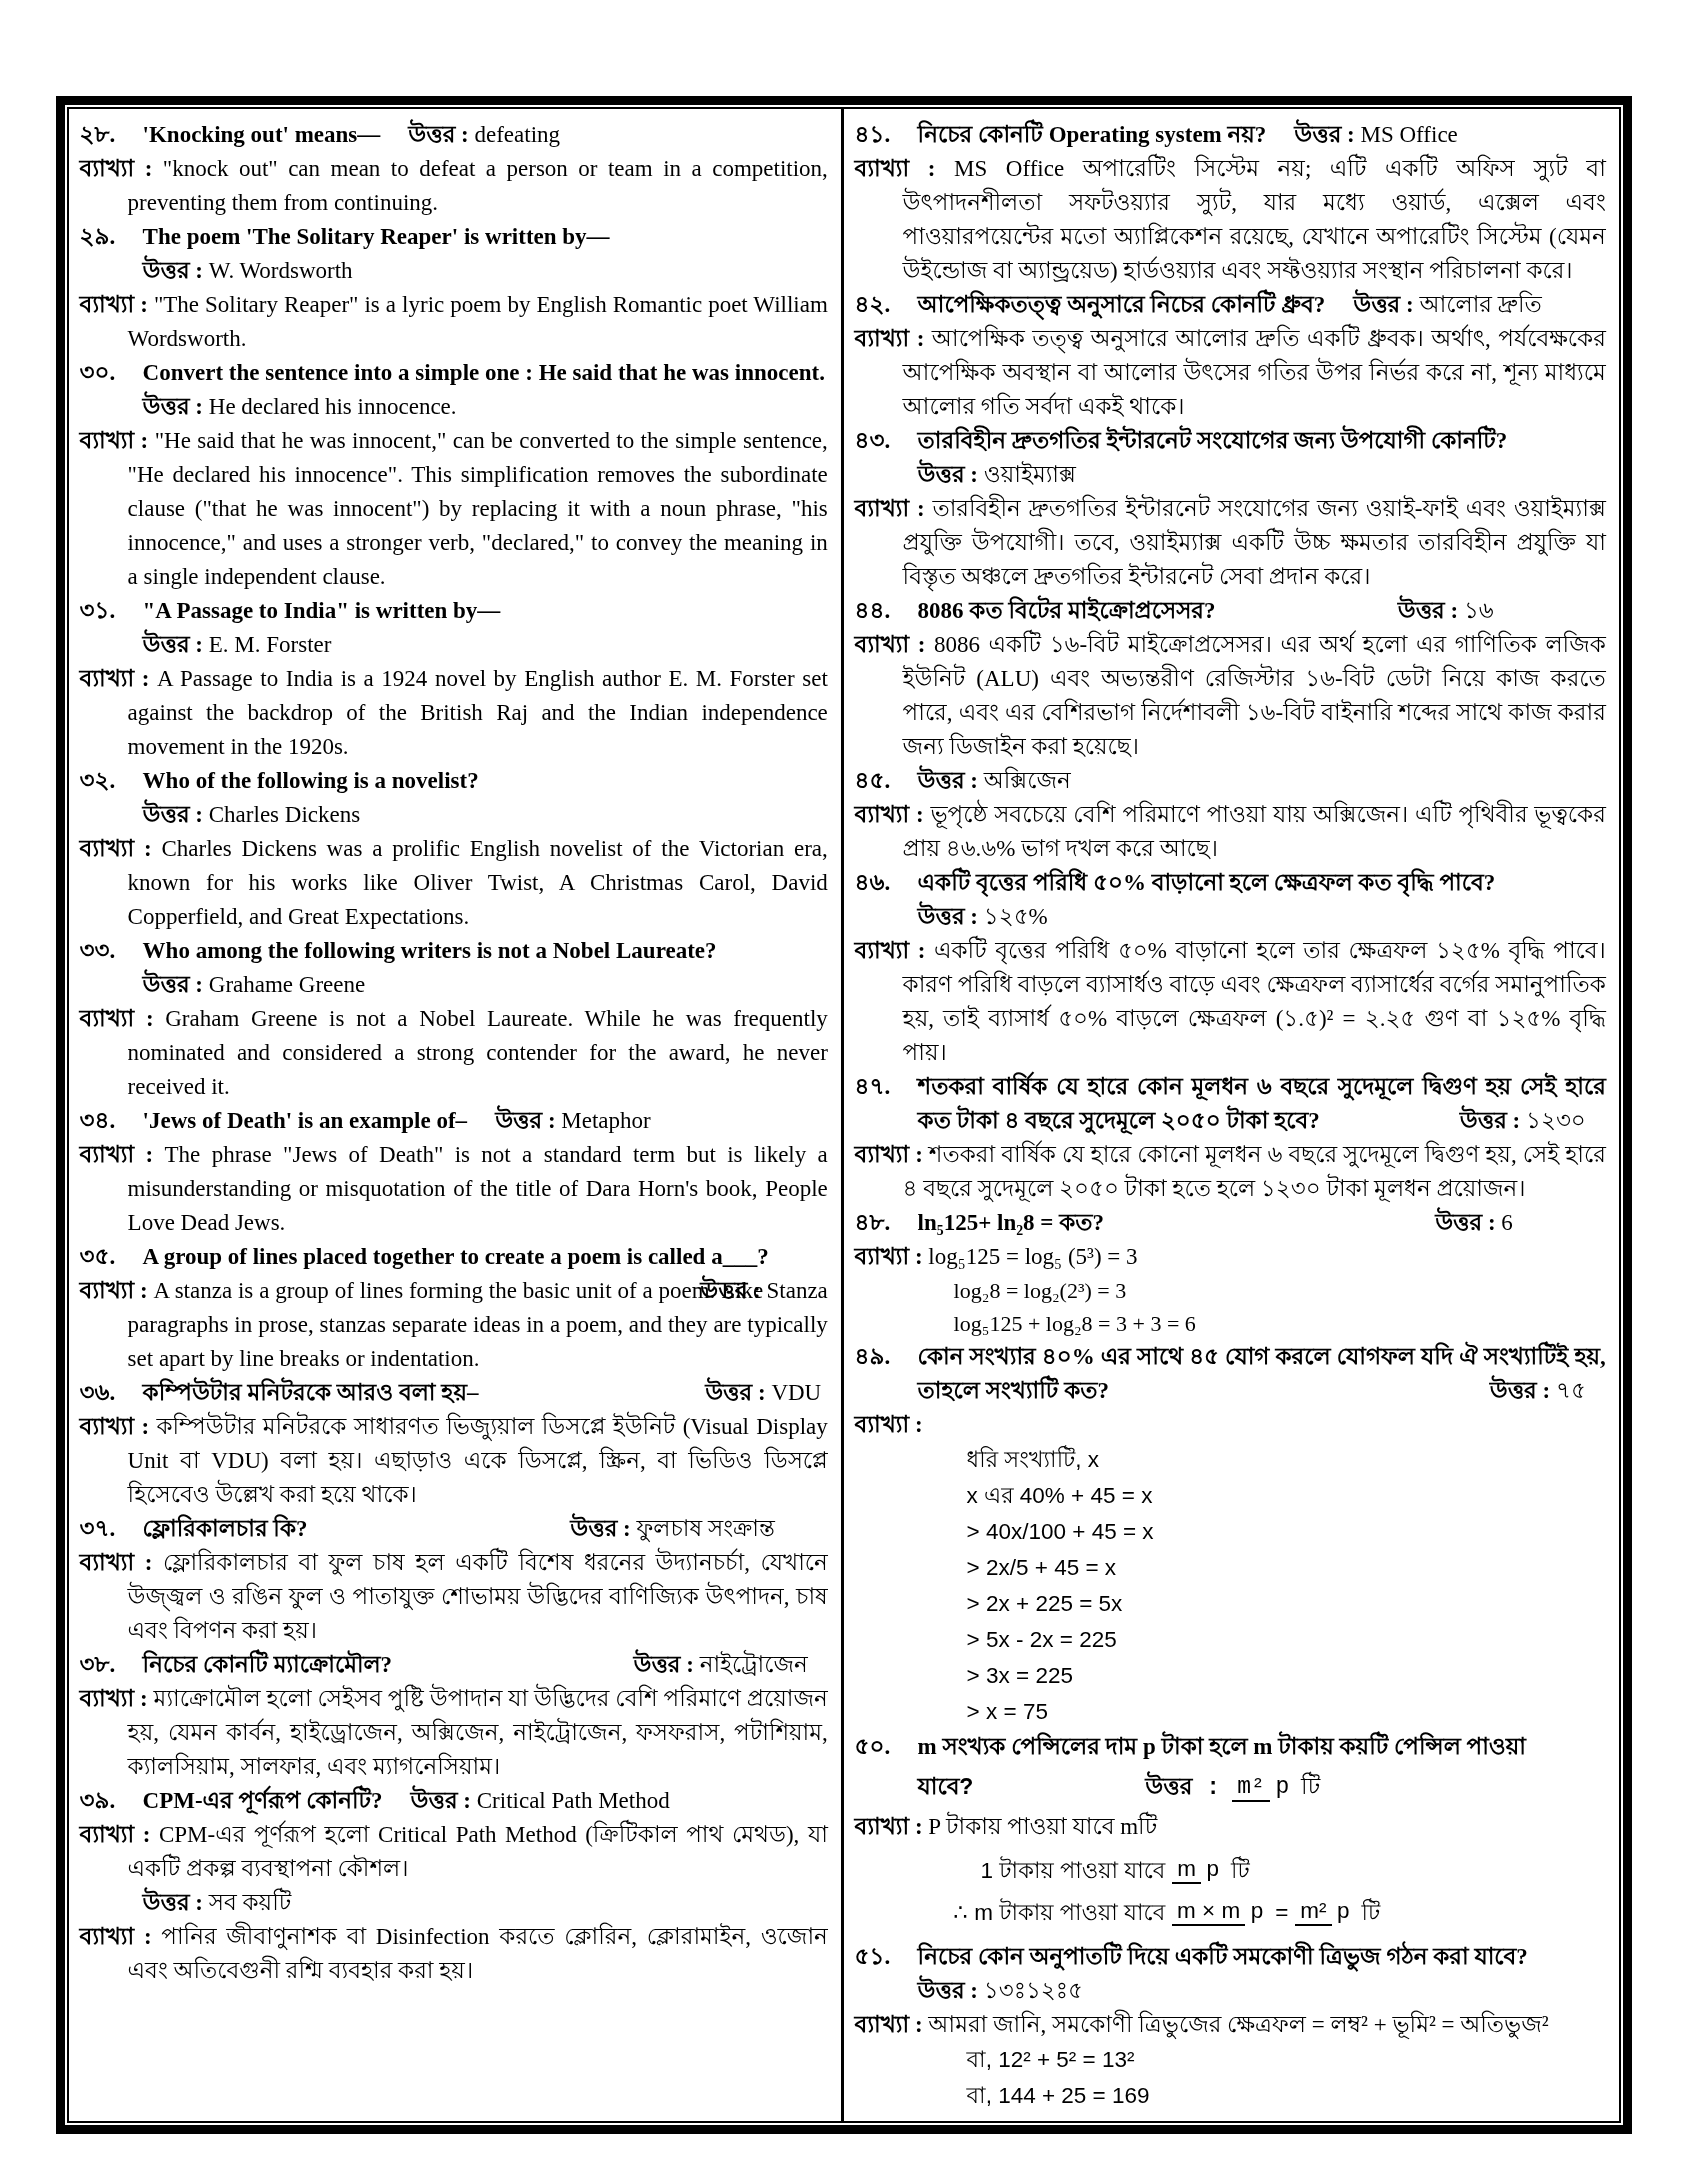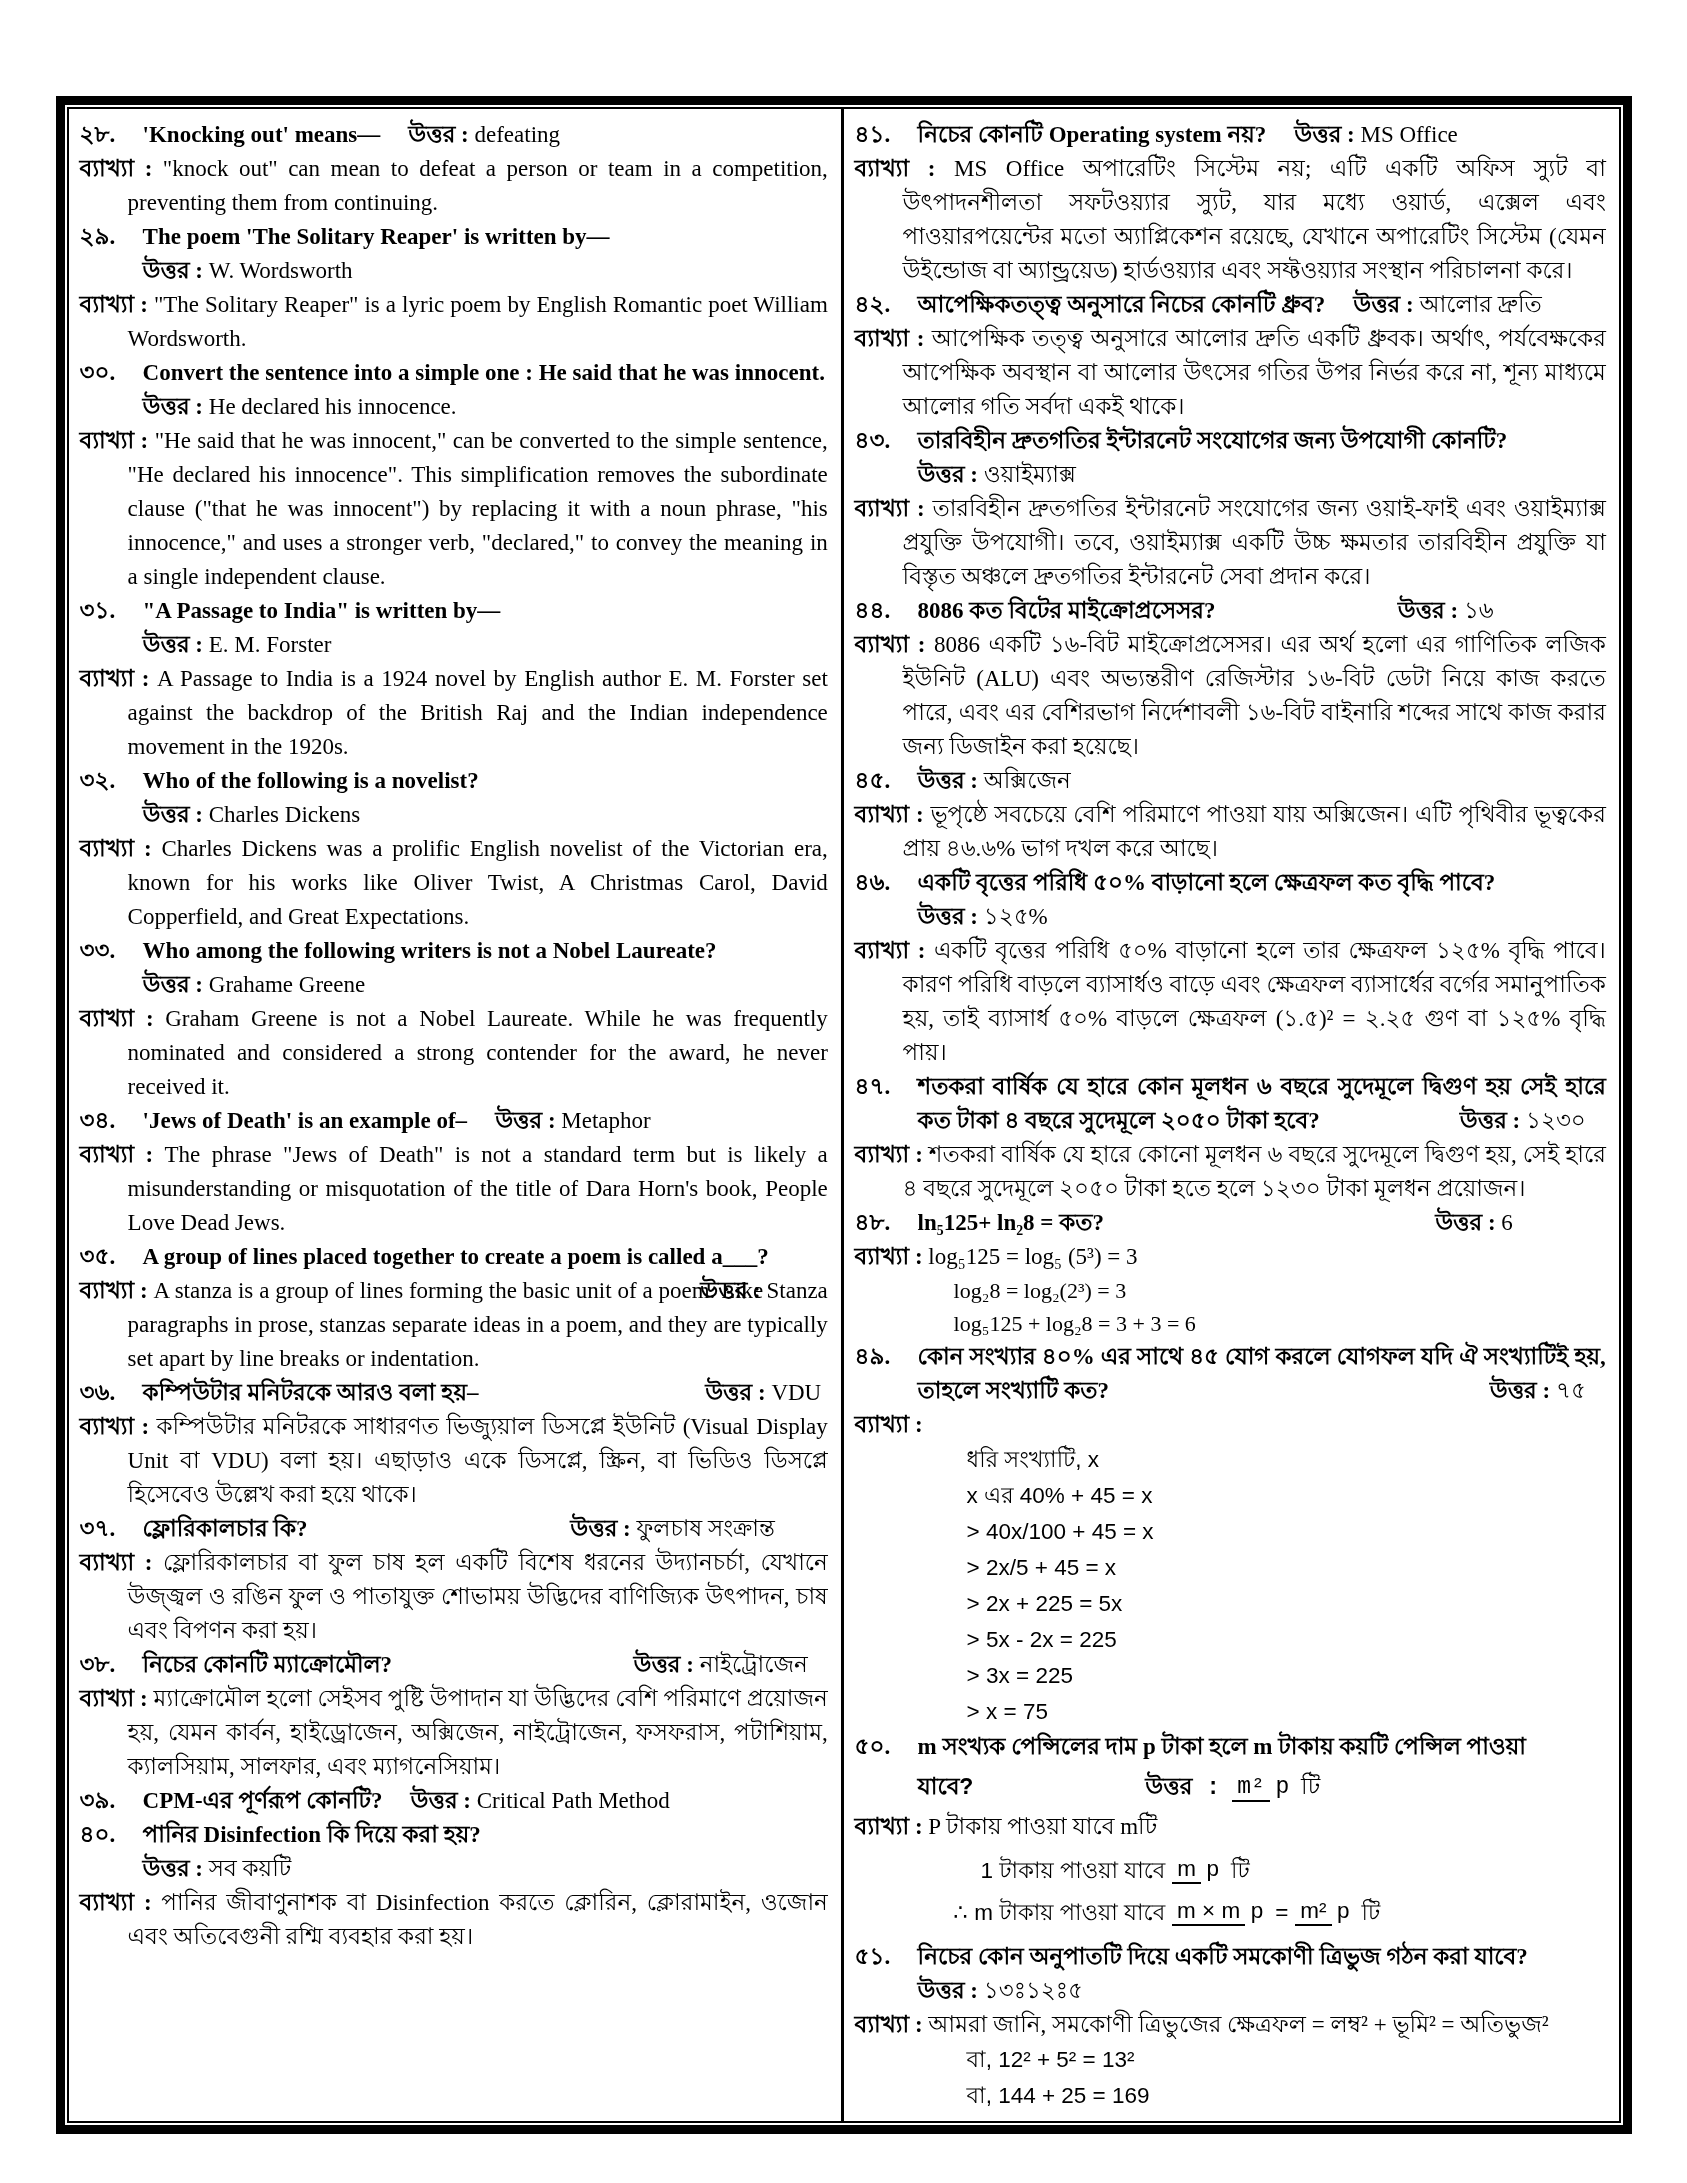--- a/index.html
+++ b/index.html
@@ -124,24 +124,24 @@
             <p class="qflex">
                 <span class="no">৩৮.</span>
                 <span class="qt">নিচের কোনটি ম্যাক্রোমৌল?</span>
                 <span class="ansgroup mr30"><span class="albl">উত্তর :</span> <span class="aval">নাইট্রোজেন</span></span>
               </p>
             <p class="expl"><span class="elbl">ব্যাখ্যা :</span> <span>ম্যাক্রোমৌল হলো সেইসব পুষ্টি উপাদান যা উদ্ভিদের বেশি পরিমাণে প্রয়োজন হয়, যেমন কার্বন, হাইড্রোজেন, অক্সিজেন, নাইট্রোজেন, ফসফরাস, পটাশিয়াম, ক্যালসিয়াম, সালফার, এবং ম্যাগনেসিয়াম।</span></p>
           </div>
 
           <div>
             <p class="q"><span class="no">৩৯.</span><span class="qt">CPM-এর পূর্ণরূপ কোনটি?</span><span class="ans-inline"><span class="albl">উত্তর :</span> <span class="aval">Critical Path Method</span></span></p>
-          </div>
-
-          <div>
-            <p class="q"><span class="no">৪০.</span><span class="qt">পানির Disinfection কি দিয়ে করা হয়?</span></p>
+            <p class="expl"><span class="elbl">ব্যাখ্যা :</span> <span>CPM-এর পূর্ণরূপ হলো Critical Path Method (ক্রিটিকাল পাথ মেথড), যা একটি প্রকল্প ব্যবস্থাপনা কৌশল।</span></p>
+          </div>
+
+          <div>
             <p class="ansline"><span class="albl">উত্তর :</span> <span class="aval">সব কয়টি</span></p>
             <p class="expl"><span class="elbl">ব্যাখ্যা :</span> <span>পানির জীবাণুনাশক বা Disinfection করতে ক্লোরিন, ক্লোরামাইন, ওজোন এবং অতিবেগুনী রশ্মি ব্যবহার করা হয়।</span></p>
           </div>
 
         </section>
 
         <section class="col col-right">
 
           <div>
             <p class="q"><span class="no">৪১.</span><span class="qt">নিচের কোনটি Operating system নয়?</span><span class="ans-inline"><span class="albl">উত্তর :</span> <span class="aval">MS Office</span></span></p>

